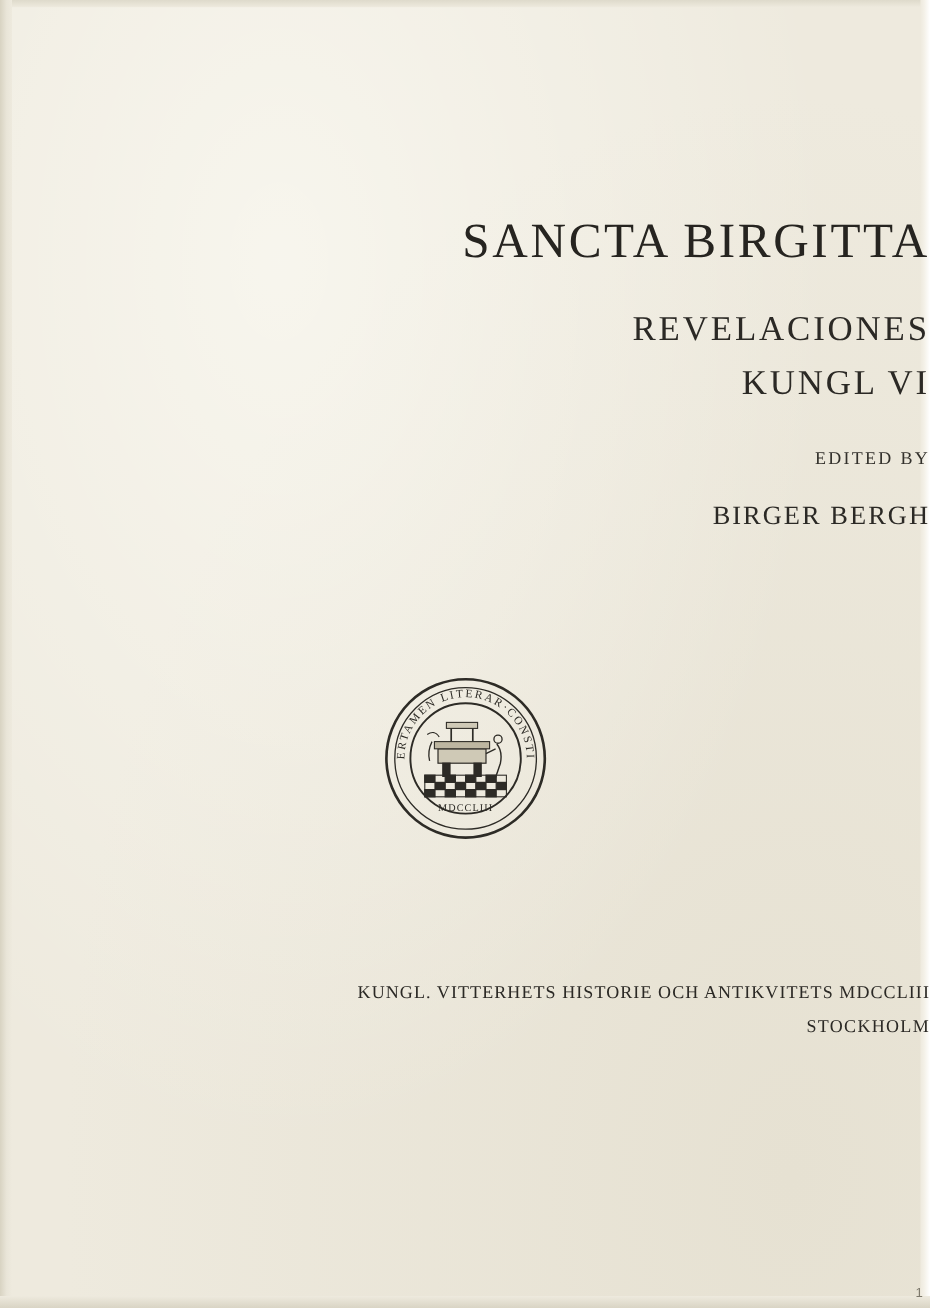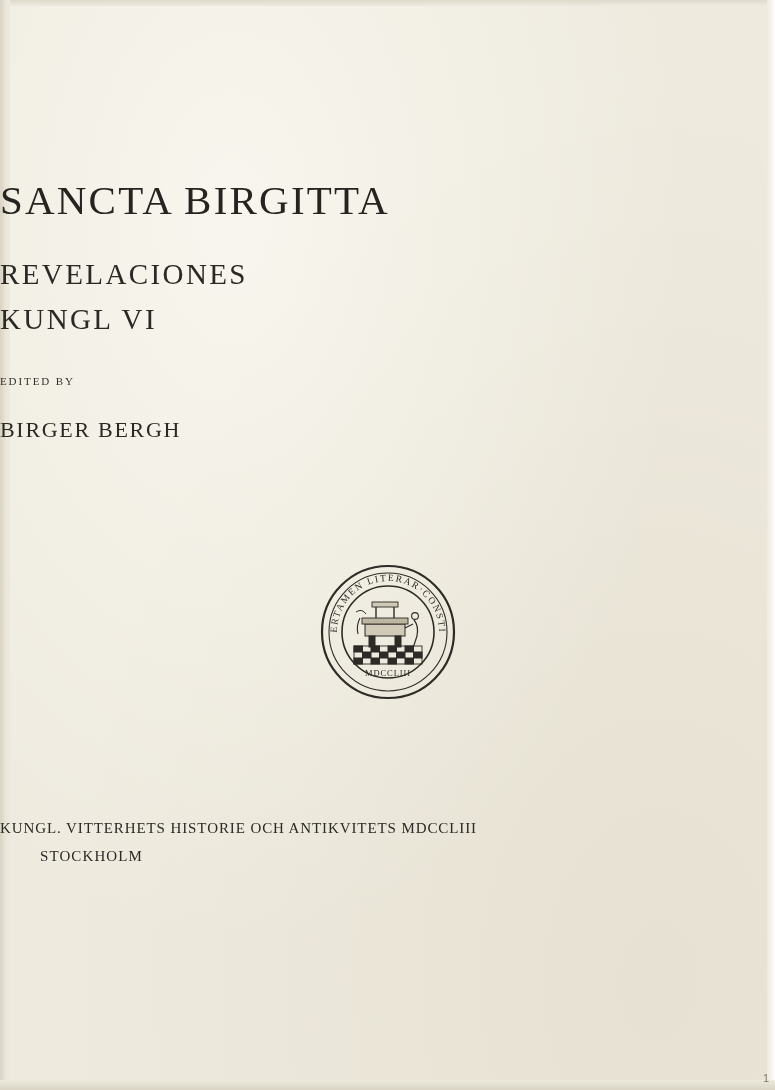--- a/index.html
+++ b/index.html
@@ -69,21 +69,21 @@
     height: 10px;
     background: linear-gradient(to top, #d9d4c4 0%, #eeeade 100%);
     pointer-events: none;
   }
 
   .content {
     position: relative;
     z-index: 2;
     width: 100%;
     height: 100%;
-    text-align: left;
+    text-align: right;
     color: #2d2b26;
   }
 
   .author {
     position: absolute;
     top: 176px;
     left: 0;
     right: 0;
     font-size: 41px;
     letter-spacing: 2.2px;
@@ -109,30 +109,30 @@
     font-size: 29px;
     letter-spacing: 2.4px;
     color: #2b2925;
   }
 
   .edited-by {
     position: absolute;
     top: 375px;
     left: 0;
     right: 0;
-    font-size: 11px;
+    font-size: 15px;
     letter-spacing: 1.9px;
     color: #33312c;
   }
 
   .editor-name {
     position: absolute;
     top: 417px;
     left: 0;
-    right: 12px;
+    right: 0;
     font-size: 22px;
     letter-spacing: 1.7px;
     color: #2b2925;
   }
 
   .emblem-wrap {
     position: absolute;
     top: 562px;
     left: 0;
     right: 0;

